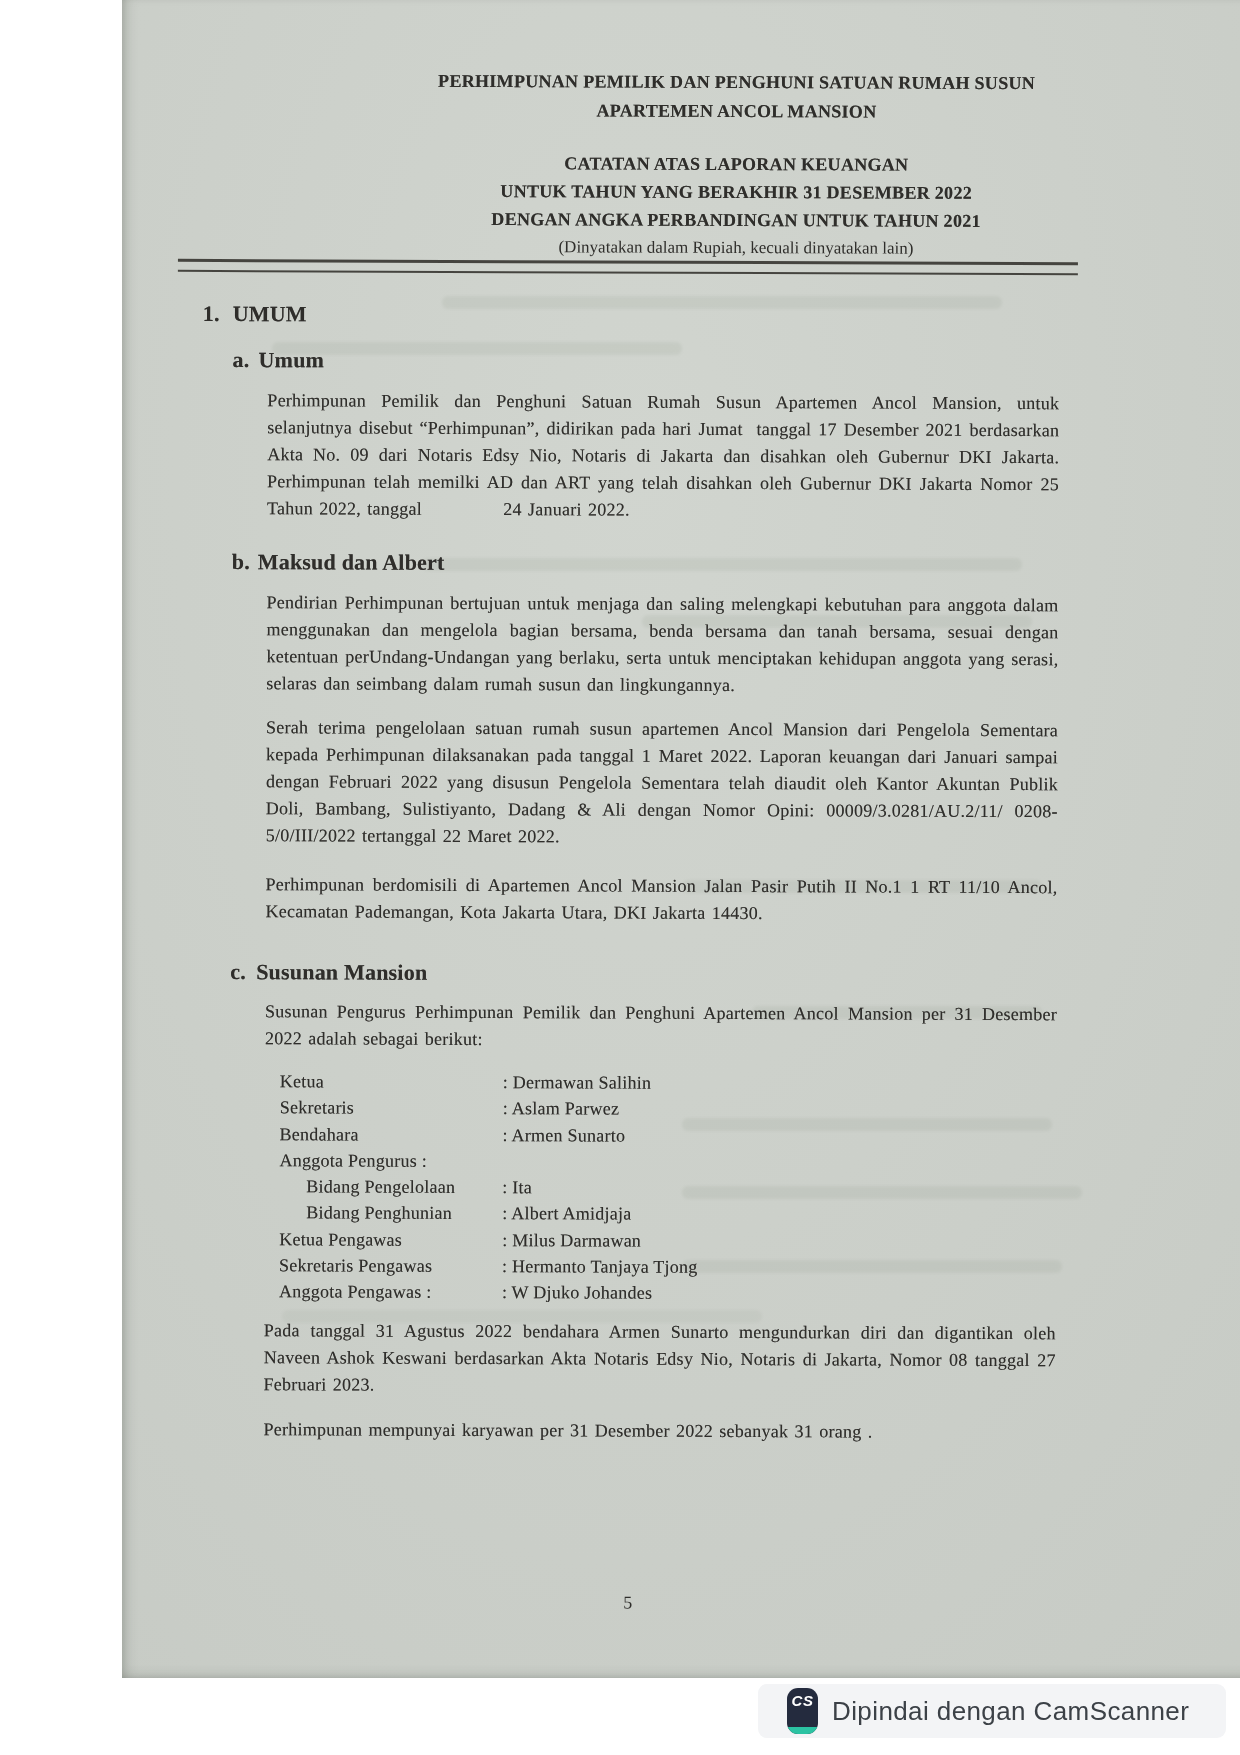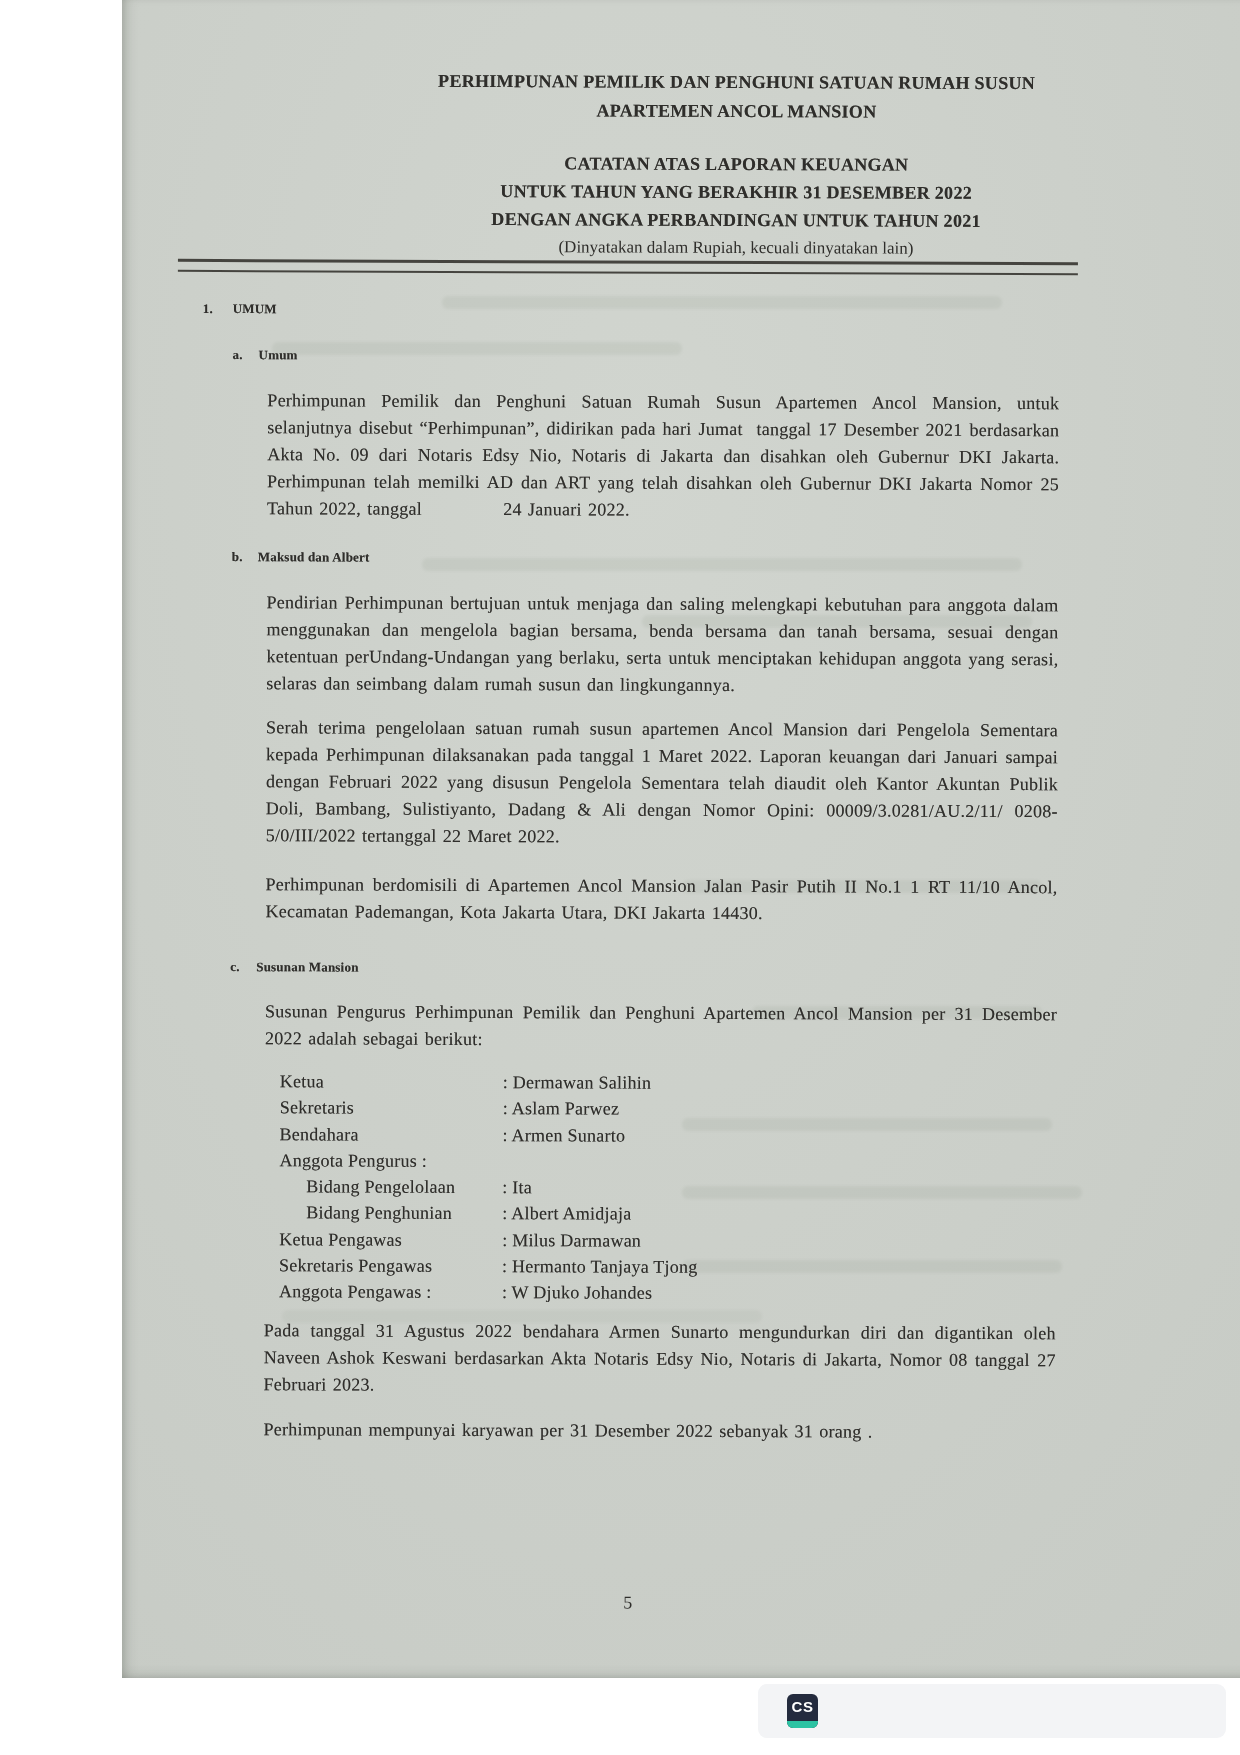--- a/index.html
+++ b/index.html
@@ -24,21 +24,21 @@
   .bold{font-weight:bold;}
   .center{left:0;width:100%;text-align:center;}
   .hdr{font-size:18px;letter-spacing:.3px;text-shadow:0 0 .5px rgba(47,46,43,.6);}
   .sub{font-size:17px;}
 
   .rule{
     position:absolute;left:55px;top:261px;width:900px;height:8px;
     border-top:3px solid #45443f;border-bottom:2px solid #45443f;
   }
 
-  .sechead{font-size:13px;font-weight:bold;letter-spacing:.2px;text-shadow:0 0 .5px rgba(47,46,43,.55);}
+  .sechead{font-size:22px;font-weight:bold;letter-spacing:.2px;text-shadow:0 0 .5px rgba(47,46,43,.55);}
   .snum{display:inline-block;width:30px;}
   .lnum{display:inline-block;width:26px;}
 
   .para{
     position:absolute;left:145px;width:792px;
     font-size:18px;line-height:27px;text-align:justify;
     letter-spacing:.25px;word-spacing:1.5px;
     text-shadow:0 0 .5px rgba(47,46,43,.5);
   }
   .prewrap{white-space:pre-wrap;}
@@ -59,22 +59,22 @@
 
   
   .footerbar{position:absolute;left:0;top:1678px;width:1240px;height:77px;background:#ffffff;}
   .badge{
     position:absolute;left:758px;top:6px;width:468px;height:54px;
     background:#f3f4f6;border-radius:9px;
     display:flex;align-items:center;padding-left:29px;box-sizing:border-box;
     font-family:"Liberation Sans", sans-serif;
   }
   .cs-icon{
-    width:31px;height:34px;border-radius:6px;background:#242b3e;
-    position:relative;flex:0 0 31px;overflow:hidden;
+    width:31px;height:46px;border-radius:11px;background:#242b3e;
+    position:relative;flex:0 0 31px;overflow:hidden;font-style:italic;
   }
   .cs-icon .cs-text{
     position:absolute;left:0;top:1px;width:100%;height:23px;
     color:#ffffff;font-weight:bold;font-size:15px;line-height:23px;text-align:center;
     letter-spacing:.5px;
   }
   .cs-icon .cs-strip{position:absolute;left:0;bottom:0;width:100%;height:7px;background:#2cc3a3;}
   .badge .flabel{margin-left:14px;font-size:26px;color:#3c4147;letter-spacing:.4px;}
 </style>
 </head>
@@ -172,16 +172,17 @@
       <div class="pagenum">5</div>
     </div>
   </div>
 
   <div class="footerbar">
     <div class="badge">
       <div class="cs-icon">
         <span class="cs-text">CS</span>
         <div class="cs-strip"></div>
       </div>
+      <span class="flabel">Dipindai dengan CamScanner</span>
     </div>
   </div>
 
 </div>
 
 </body></html>

